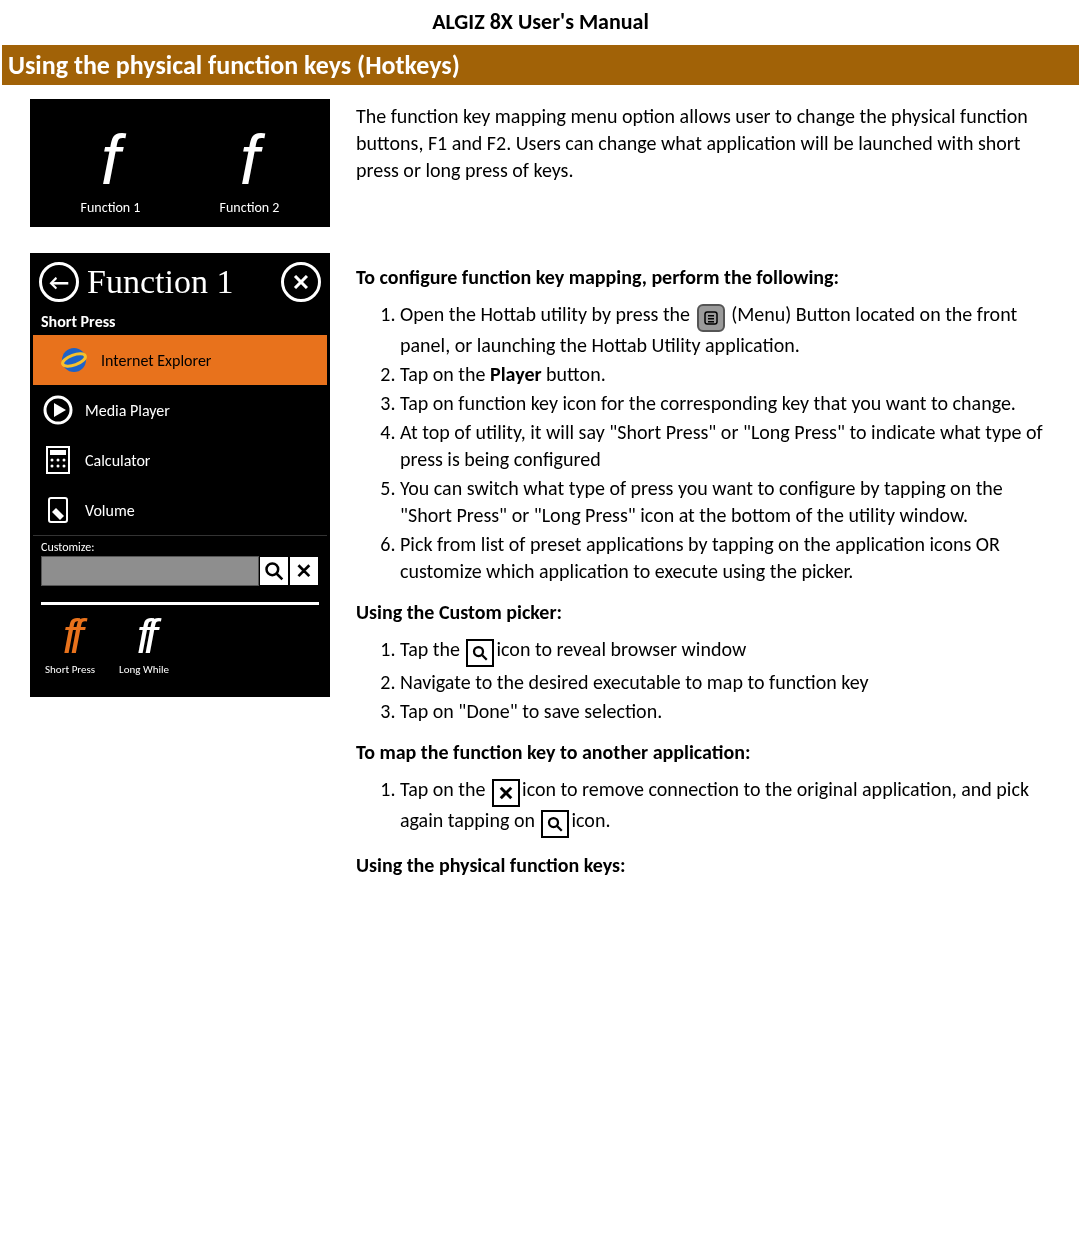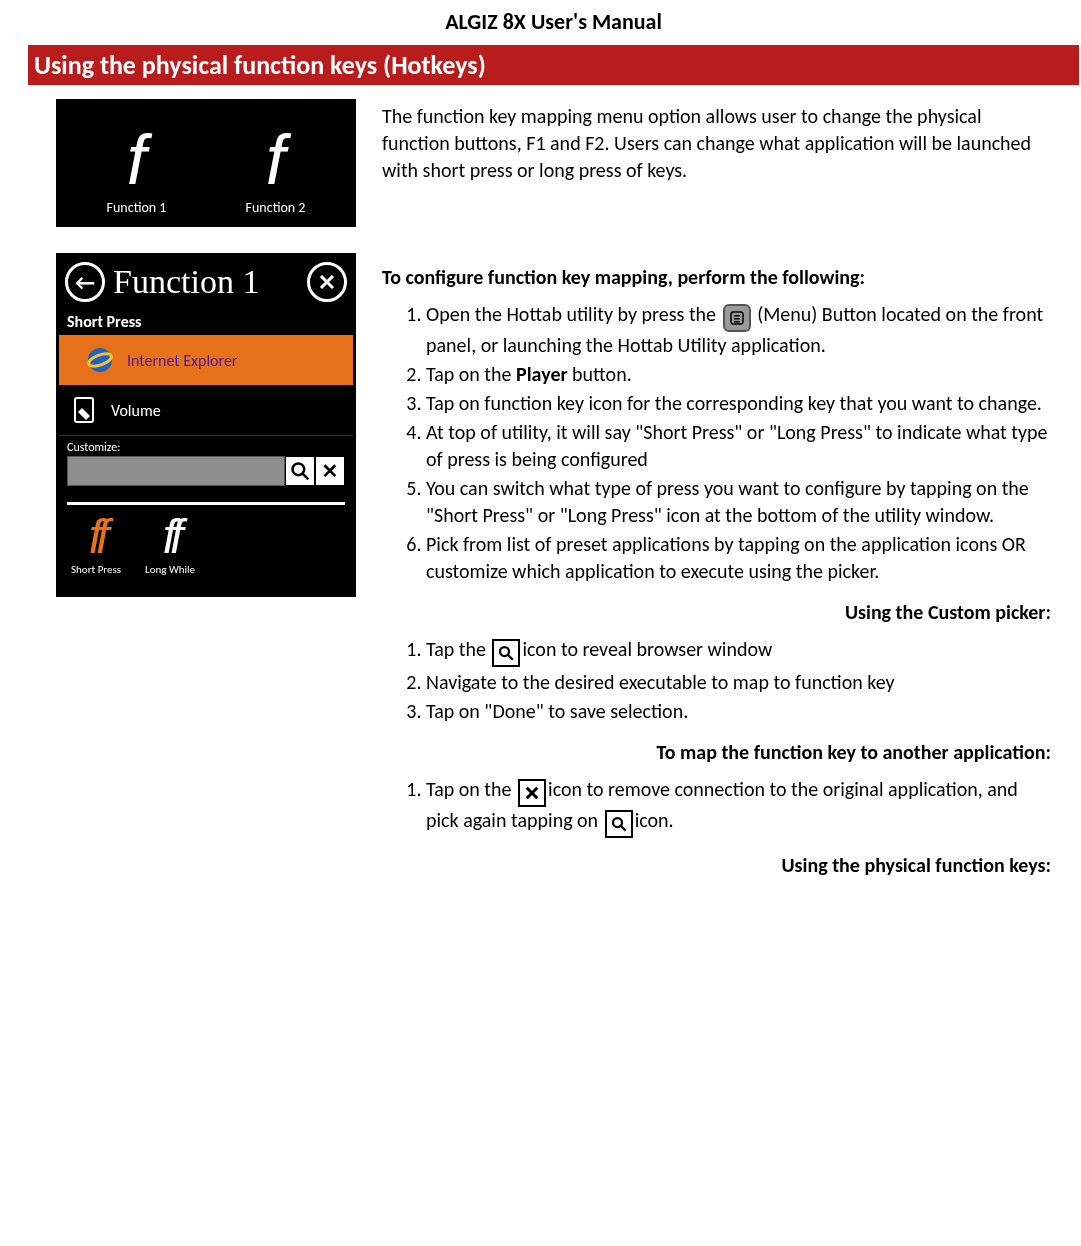--- a/index.html
+++ b/index.html
@@ -7,30 +7,29 @@
     margin: 0;
     padding: 0;
     background: #fff;
     font-family: Calibri, "Segoe UI", Arial, sans-serif;
     font-size: 20px;
     color: #000;
     width: 1081px;
   }
   .page {
     padding: 0 0 30px 0;
-    margin-left: 26px;
   }
   .doc-title {
     text-align: center;
     font-weight: 700;
     font-size: 22px;
     padding: 8px 0 10px 0;
   }
   .section-bar {
-    background: #b91c1c;
+    background: #a16207;
     color: #fff;
     font-weight: 700;
     font-size: 26px;
     padding: 4px 6px;
     margin: 0 2px;
   }
   .cols {
     display: flex;
     align-items: flex-start;
     padding: 14px 30px 0 30px;
@@ -98,21 +97,21 @@
     font-size: 34px;
     padding-left: 8px;
   }
   .sub-head {
     font-weight:700; font-size:16px; padding:0 8px 4px 8px;
   }
   .app-row {
     display:flex; align-items:center; gap:10px;
     padding: 8px 8px; font-size:16px;
   }
-  .app-row.sel { background:#e8721c; color:#4c1d95;padding-left:24px; }
+  .app-row.sel { background:#e8721c; color:#000000;padding-left:24px; }
   .app-ico {
     width:34px; height:34px; display:flex; align-items:center; justify-content:center;
     font-size:22px; color:#fff;
   }
   .app-ico svg { width:32px; height:32px; }
   .cust-lbl { font-size:12px; padding:4px 8px 2px 8px; border-top:1px solid #333;}
   .cust-row {
     display:flex; align-items:stretch; padding:0 8px 10px 8px; gap:0;
   }
   .cust-input {
@@ -141,21 +140,21 @@
     display:inline-flex; align-items:center; justify-content:center;
     width:28px; height:28px; border:2px solid #000; vertical-align: -6px;
     margin: 0 2px;
   }
   .inline-ico.round {
     border-radius:6px; background:#9a9a9a; color:#000; border:2px solid #555;
   }
 
   ol.steps { margin: 4px 0 14px 0; padding-left: 44px; }
   ol.steps li { margin-bottom: 2px; }
-  .subhead { font-weight:700; margin-top:8px; margin-bottom:4px;text-align:right;}
+  .subhead { font-weight:700; margin-top:8px; margin-bottom:4px;}
 </style>
 </head>
 <body>
 
 <div class="page">
   <div class="doc-title">ALGIZ 8X User's Manual</div>
   <div class="section-bar">Using the physical function keys (Hotkeys)</div>
 
   <div class="cols">
     <div class="left-col">
@@ -181,20 +180,44 @@
           <div class="sub-head">Short Press</div>
 
           <div class="app-row sel">
             <div class="app-ico">
               <svg viewBox="0 0 32 32">
                   <circle cx="16" cy="16" r="12" fill="#1e62c7"></circle>
                   <ellipse cx="16" cy="16" rx="12" ry="5" fill="none" stroke="#f7c02c" stroke-width="3" transform="rotate(-20 16 16)"></ellipse>
                 </svg>
             </div>
             <span>Internet Explorer</span>
+          </div>
+          <div class="app-row">
+            <div class="app-ico">
+              <svg viewBox="0 0 32 32">
+                  <circle cx="16" cy="16" r="13" fill="none" stroke="#fff" stroke-width="3"></circle>
+                  <polygon points="12,9 12,23 24,16" fill="#fff"></polygon>
+                </svg>
+            </div>
+            <span>Media Player</span>
+          </div>
+          <div class="app-row">
+            <div class="app-ico">
+              <svg viewBox="0 0 32 32">
+                  <rect x="5" y="3" width="22" height="26" fill="none" stroke="#fff" stroke-width="2"></rect>
+                  <rect x="8" y="6" width="16" height="5" fill="#fff"></rect>
+                  <circle cx="10" cy="16" r="1.5" fill="#fff"></circle>
+                  <circle cx="16" cy="16" r="1.5" fill="#fff"></circle>
+                  <circle cx="22" cy="16" r="1.5" fill="#fff"></circle>
+                  <circle cx="10" cy="22" r="1.5" fill="#fff"></circle>
+                  <circle cx="16" cy="22" r="1.5" fill="#fff"></circle>
+                  <circle cx="22" cy="22" r="1.5" fill="#fff"></circle>
+                </svg>
+            </div>
+            <span>Calculator</span>
           </div>
           <div class="app-row">
             <div class="app-ico">
               <svg viewBox="0 0 32 32">
                   <rect x="7" y="4" width="18" height="24" rx="2" fill="none" stroke="#fff" stroke-width="2"></rect>
                   <polygon points="18,26 10,18 14,14 22,22" fill="#fff"></polygon>
                 </svg>
             </div>
             <span>Volume</span>
           </div>

